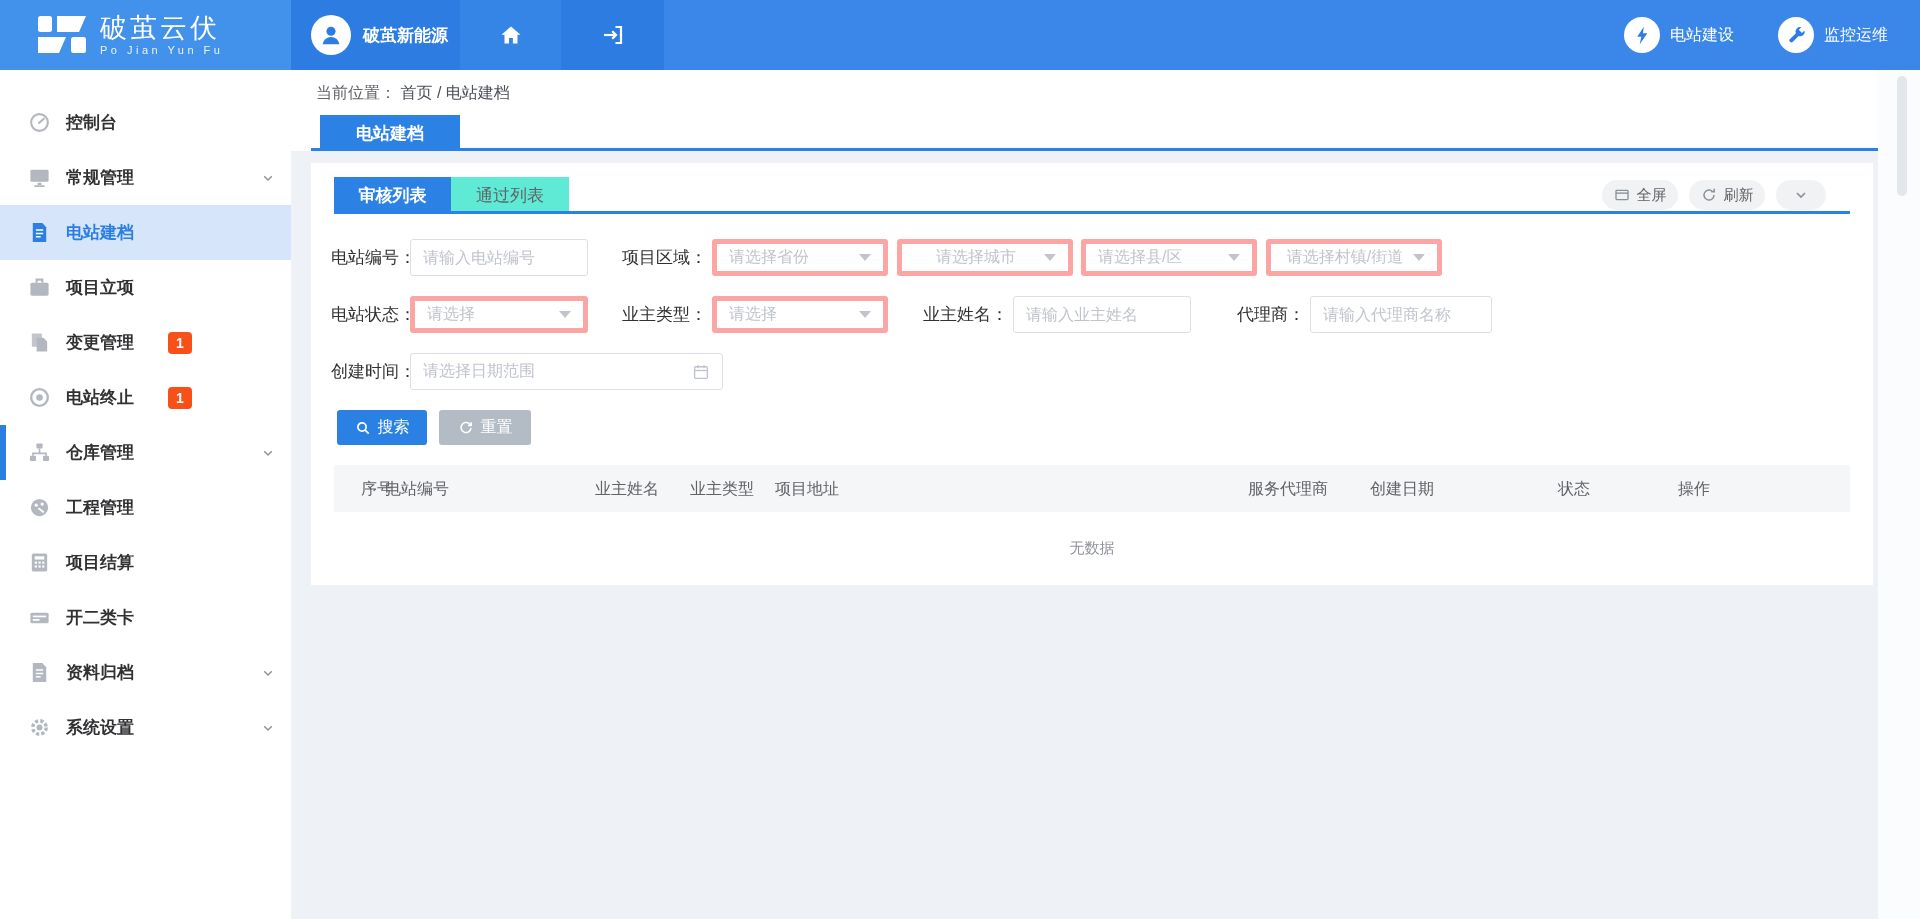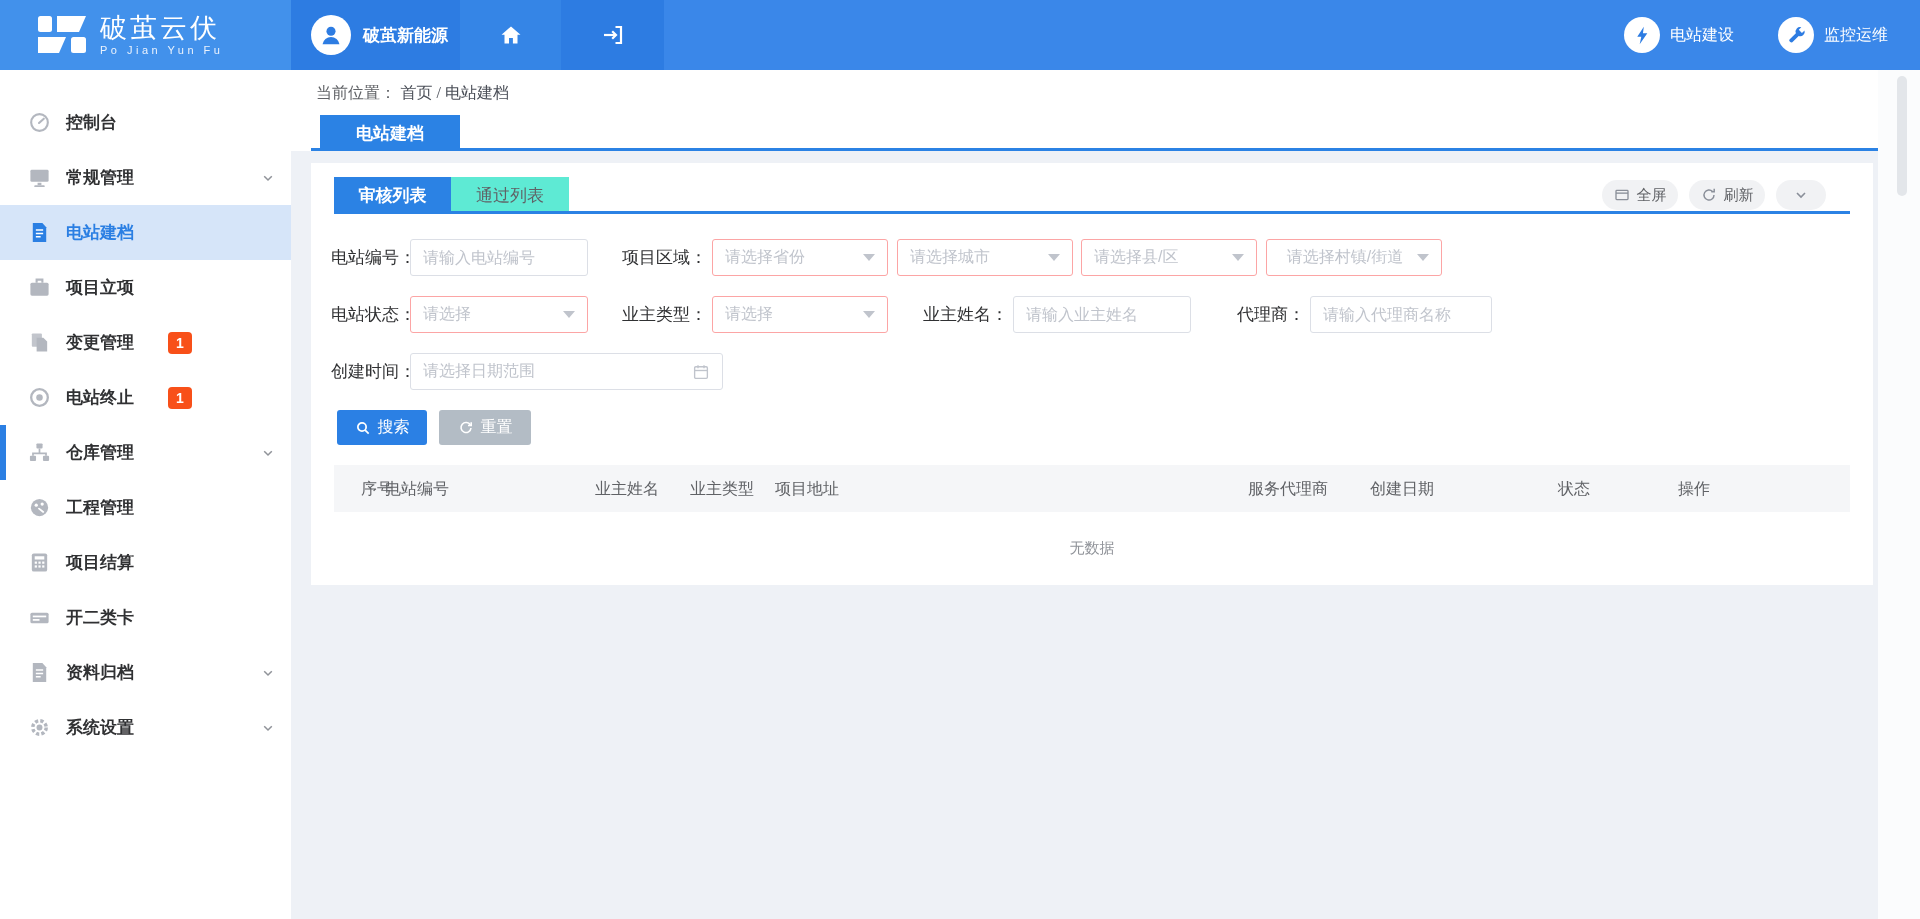--- a/index.html
+++ b/index.html
@@ -37,21 +37,21 @@
   .side-item.active .sicon { color:#2b7fe3; }
   .side-item.accent::before { content:""; position:absolute; left:0; top:0; width:6px; height:55px; background:#2b7fe3; }
   .side-item .badge { position:absolute; left:168px; top:17px; min-width:24px; height:22px; line-height:22px; text-align:center; background:#f85019; color:#fff; font-size:14px; font-weight:bold; border-radius:4px; padding:0 4px; }
   .side-item .chev { position:absolute; right:16px; width:14px; height:14px; color:#909399; display:flex; }
   .side-item .chev svg { width:14px; height:14px; }
 
   
   .crumb-bar { position:absolute; left:291px; top:70px; width:1629px; height:81px; background:#fff; }
   .crumb { position:absolute; left:25px; top:13px; font-size:16px; }
   .crumb .pre { color:#606266; }
-  .crumb .path { color:#4a4e57;font-family:Liberation Serif, serif; }
+  .crumb .path { color:#4a4e57; }
   .page-tab { position:absolute; left:29px; top:45px; width:140px; height:36px; background:#2b82e4; color:#fff; font-size:17px; font-weight:bold; display:flex; align-items:center; justify-content:center; cursor:pointer; }
   .blue-line { position:absolute; left:20px; right:42px; bottom:0; height:3px; background:#2b82e4; }
   .scroll-strip { position:absolute; right:0; top:70px; width:42px; height:849px; background:#fbfcfd; }
   .scroll-thumb { position:absolute; right:13px; top:6px; width:10px; height:120px; border-radius:5px; background:#e3e6ea; }
 
   
   .panel { position:absolute; left:311px; top:163px; width:1562px; height:422px; background:#fff; }
   .tab2 { position:absolute; top:14px; height:37px; font-size:17px; display:flex; align-items:center; justify-content:center; cursor:pointer; }
   .tab2.active { left:23px; width:117px; background:#2b82e4; color:#fff; font-weight:bold; }
   .tab2.plain { left:140px; width:118px; background:#5eead4; color:#606266; }
@@ -59,21 +59,21 @@
   .pill { position:absolute; top:17px; height:30px; border-radius:15px; background:#f1f2f4; color:#606266; font-size:15px; display:flex; align-items:center; justify-content:center; gap:7px; cursor:pointer; }
   .pill svg { width:16px; height:16px; }
   .pill.fullscreen { right:195px; width:76px; }
   .pill.refresh { right:108px; width:76px;text-align:right; }
   .pill.more { right:47px; width:50px; }
 
   
   .flabel { position:absolute; height:37px; line-height:37px; text-align:right; font-size:17px; color:#303133; white-space:nowrap; }
   .finput { position:absolute; height:37px; border:1px solid #dcdfe6; border-radius:3px; background:#fff; font-size:16px; color:#303133; padding:0 12px; outline:none; font-family:inherit; }
   .finput::placeholder { color:#c0c4cc; }
-  .fselect { position:absolute; height:37px; border:1px solid #fca5a5; border-radius:3px; background:#fff; display:flex; align-items:center; padding:0 12px; cursor:pointer; }
+  .fselect { position:absolute; height:37px; border:5px solid #fca5a5; border-radius:3px; background:#fff; display:flex; align-items:center; padding:0 12px; cursor:pointer; }
   .fselect .ph { font-size:16px; color:#c0c4cc; flex:1; white-space:nowrap; overflow:hidden; }
   .fselect .caret { width:0; height:0; border-left:6px solid transparent; border-right:6px solid transparent; border-top:7px solid #c0c4cc; margin-left:6px; }
   .row1 { top:76px; } .row2 { top:133px; } .row3 { top:190px; }
   .datebox { position:absolute; left:99px; top:190px; width:313px; height:37px; border:1px solid #dcdfe6; border-radius:3px; display:flex; align-items:center; padding:0 12px; cursor:text; }
   .datebox .ph { font-size:16px; color:#c0c4cc; flex:1; }
   .datebox svg { width:18px; height:18px; }
 
   .btn { position:absolute; top:247px; height:35px; border:none; border-radius:3px; color:#fff; font-size:16px; display:flex; align-items:center; justify-content:center; gap:7px; cursor:pointer; font-family:inherit; }
   .btn svg { width:16px; height:16px; }
   .btn.search { left:26px; width:90px; background:#2b80e4; }
@@ -330,21 +330,21 @@
     </div>
 
     <div class="flabel row1" style="left:20px;width:74px;">电站编号：</div>
     <input class="finput row1" style="left: 99px; width: 178px;" placeholder="请输入电站编号">
     <div class="flabel row1" style="left:300px;width:96px;">项目区域：</div>
     <div id="region-selects">
         <div class="fselect row1" style="left: 401px; width: 176px;">
           <span class="ph">请选择省份</span>
           <span class="caret"></span>
         </div>
-        <div class="fselect row1" style="left: 586px; width: 176px;">
+        <div class="fselect row1" style="left: 586px; width: 176px; text-align: center;">
           <span class="ph">请选择城市</span>
           <span class="caret"></span>
         </div>
         <div class="fselect row1" style="left: 770px; width: 176px;">
           <span class="ph">请选择县/区</span>
           <span class="caret"></span>
         </div>
         <div class="fselect row1" style="left: 955px; width: 176px; text-align: center;">
           <span class="ph">请选择村镇/街道</span>
           <span class="caret"></span>

